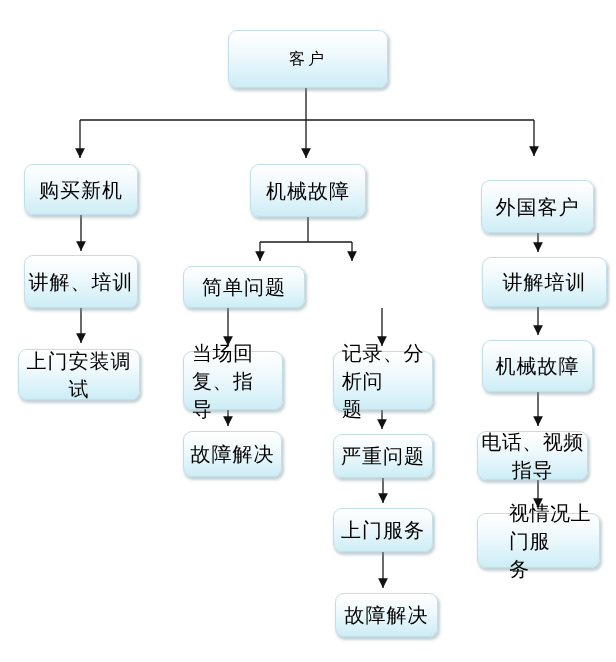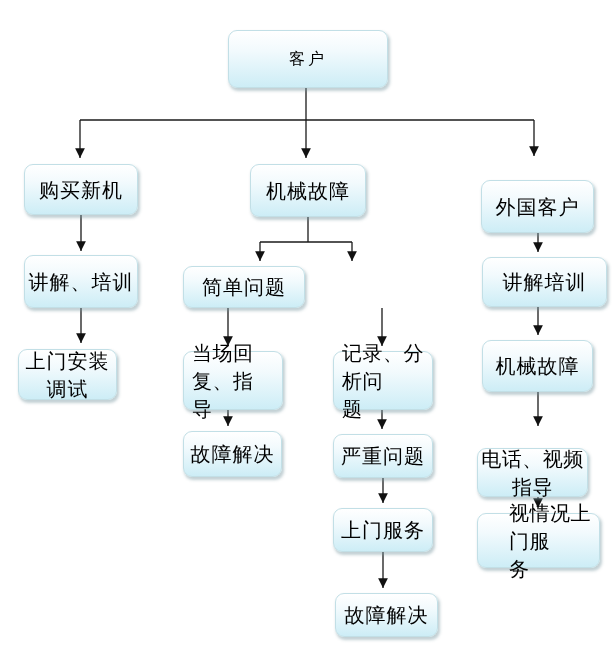--- a/index.html
+++ b/index.html
@@ -116,21 +116,21 @@
 
   <div class="node" style="left:183px; top:266px; width:122px; height:42px;">
     <span>简单问题</span>
   </div>
 
 
   <div class="node" style="left:482px; top:257px; width:125px; height:50px;">
     <span>讲解培训</span>
   </div>
 
-  <div class="node" style="left:18px; top:349px; width:99px; height:51px;">
+  <div class="node" style="left:18px; top:349px; width:122px; height:51px;">
     <span>上门安装调试</span>
   </div>
 
   <div class="node wrap" style="left:183px; top:351px; width:100px; height:59px;">
     <span>当场回复、指
 导</span>
   </div>
 
   <div class="node wrap" style="left:333px; top:351px; width:100px; height:59px;">
     <span>记录、分析问
@@ -142,21 +142,21 @@
   </div>
 
   <div class="node" style="left:183px; top:431px; width:99px; height:46px;">
     <span>故障解决</span>
   </div>
 
   <div class="node" style="left:333px; top:434px; width:100px; height:44px;">
     <span>严重问题</span>
   </div>
 
-  <div class="node" style="left:477px; top:448px; width:111px; height:49px; letter-spacing:0.5px;">
+  <div class="node" style="left:477px; top:431px; width:111px; height:49px; letter-spacing:0.5px;">
     <span>电话、视频指导</span>
   </div>
 
   <div class="node" style="left:333px; top:508px; width:100px; height:44px;">
     <span>上门服务</span>
   </div>
 
   <div class="node wrap" style="left:477px; top:513px; width:123px; height:55px;padding-left:31px;">
     <span>视情况上门服
 务</span>

